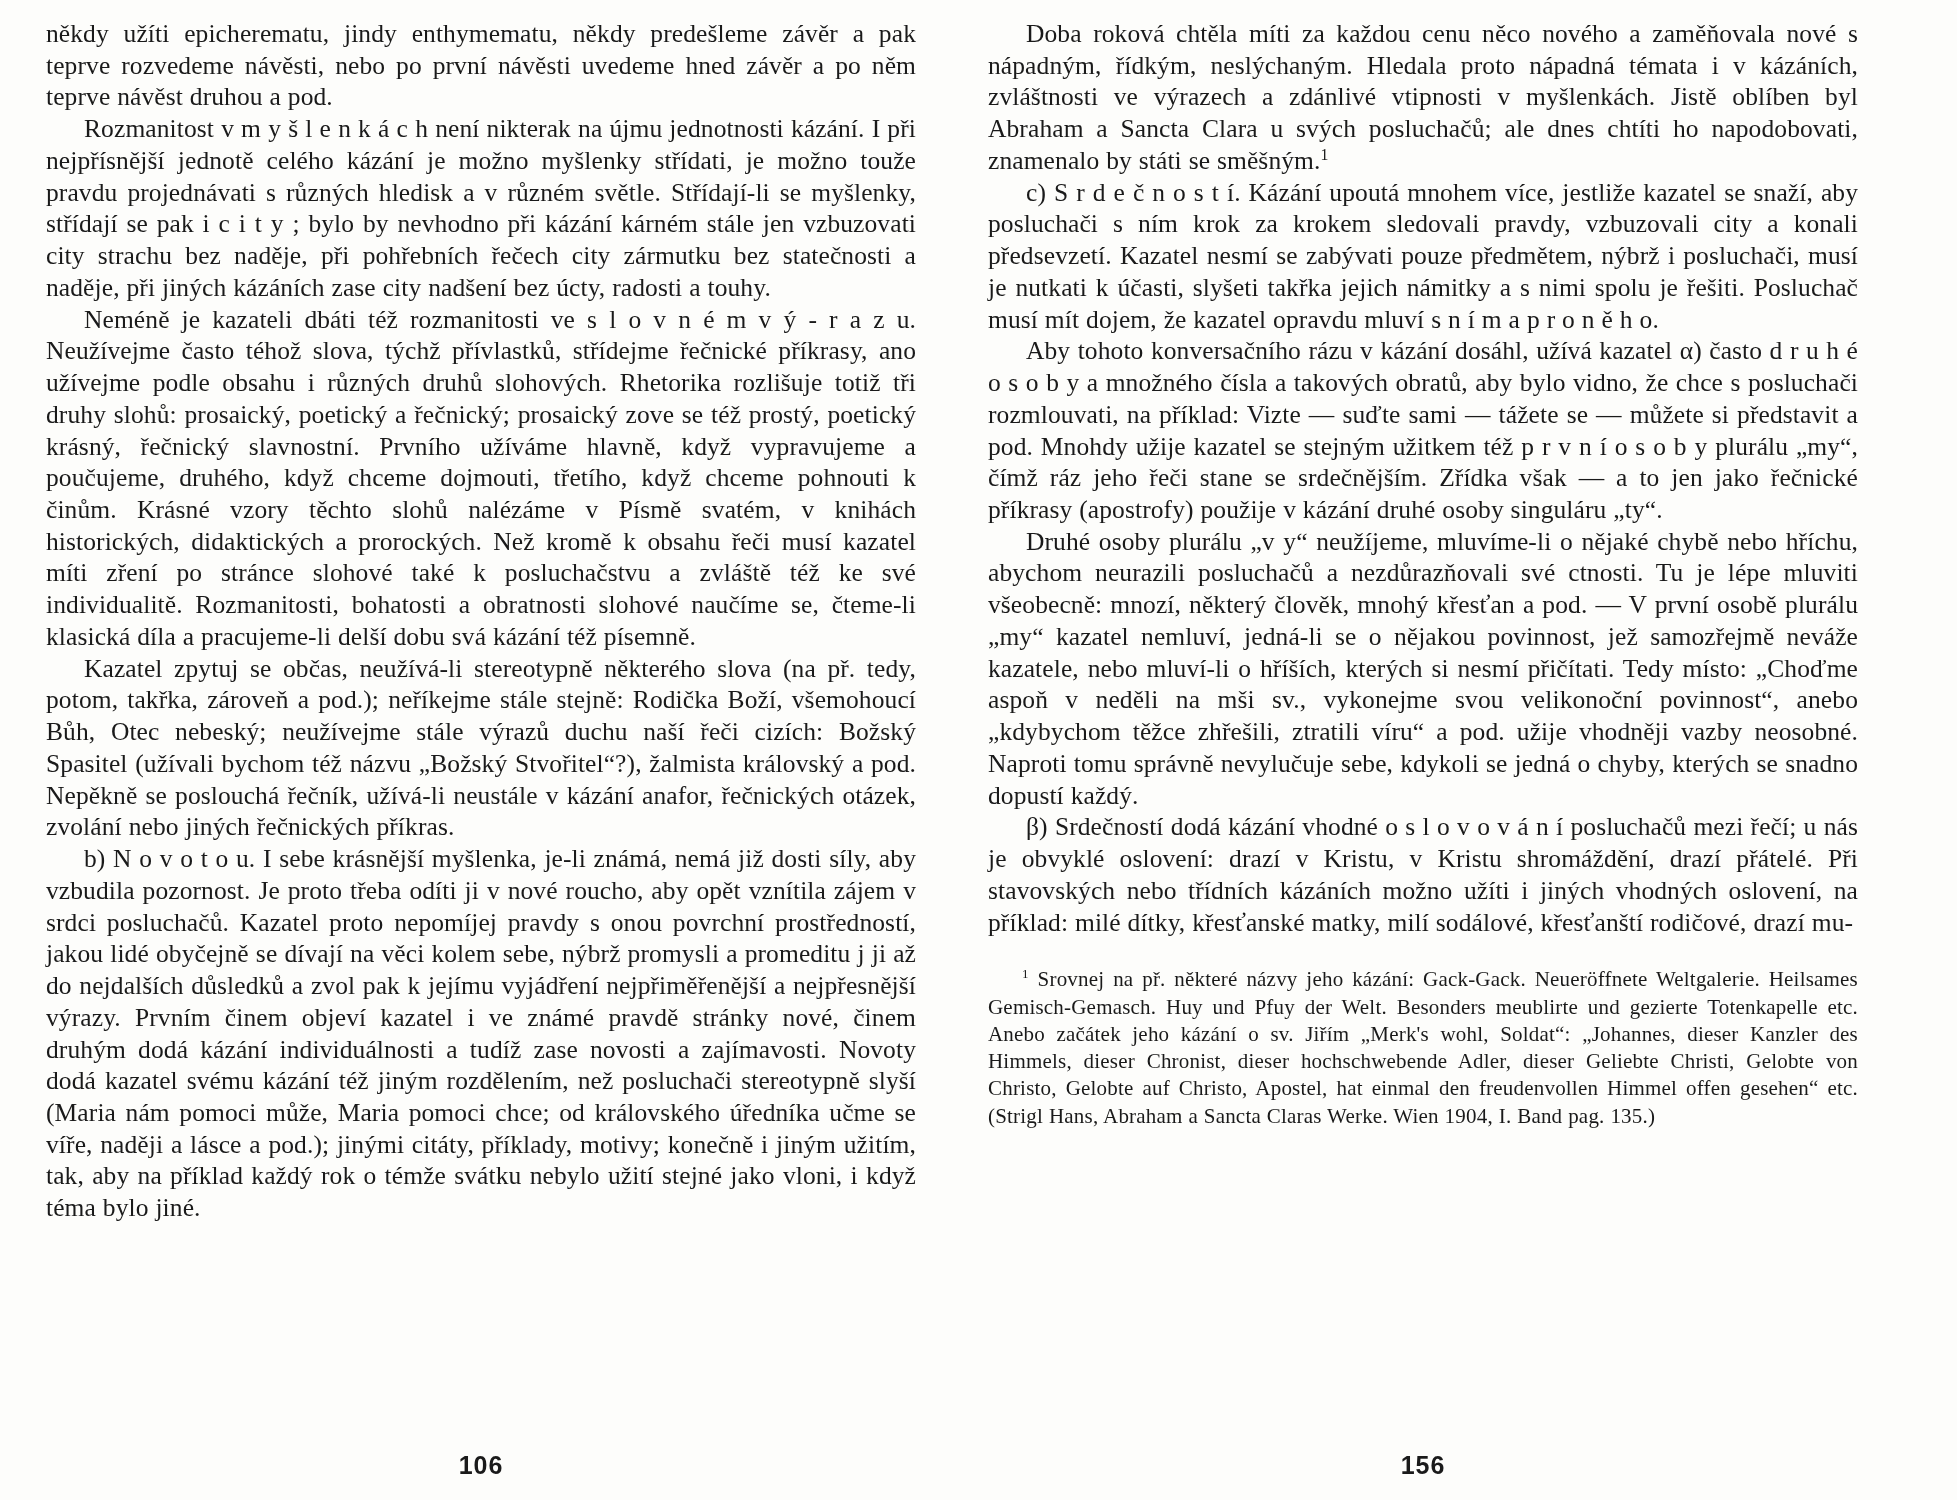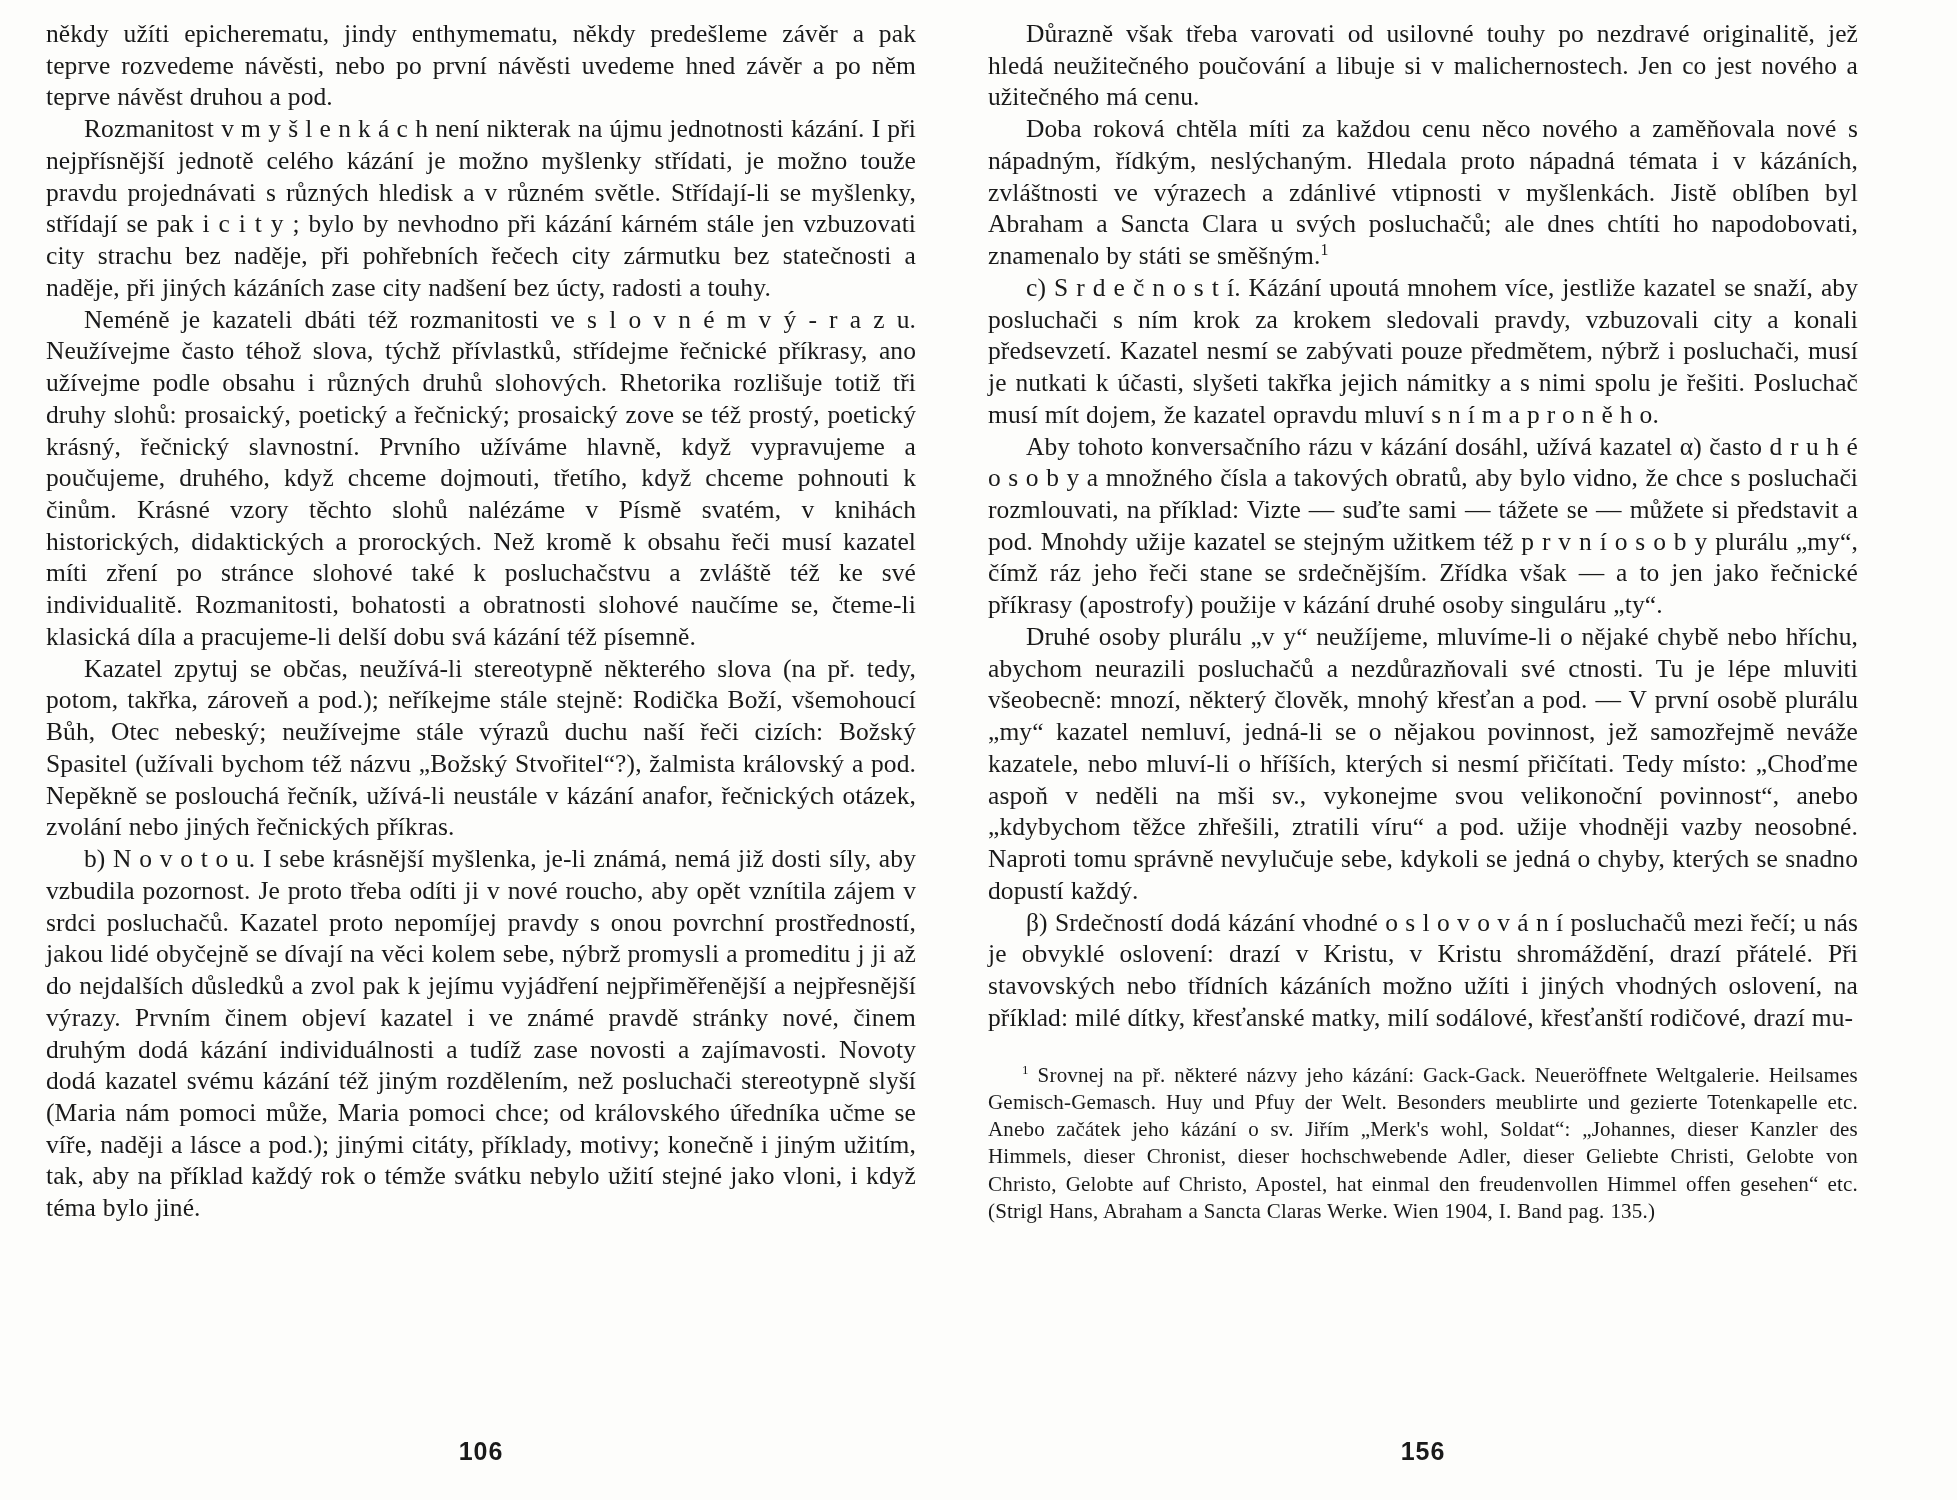--- a/index.html
+++ b/index.html
@@ -60,21 +60,21 @@
   }
   sup {
     font-size: 0.62em;
     vertical-align: super;
     line-height: 0;
   }
   .folio-row {
     position: absolute;
     left: 46px;
     right: 46px;
-    bottom: 34px;
+    bottom: 20px;
     display: flex;
     flex-direction: row;
     gap: 72px;
   }
   .folio {
     width: 870px;
     text-align: center;
     font-size: 25px;
     font-family: "Liberation Sans", sans-serif;
     font-weight: bold;
@@ -93,21 +93,20 @@
 
     <div class="col col-left">
       <p class="noindent">někdy užíti epicherematu, jindy enthymematu, někdy predešleme závěr a pak teprve rozvedeme návěsti, nebo po první návěsti uvedeme hned závěr a po něm teprve návěst druhou a pod.</p>
       <p>Rozmanitost v m y š l e n k á c h není nikterak na újmu jednotnosti kázání. I při nejpřísnější jednotě celého kázání je možno myšlenky střídati, je možno touže pravdu projednávati s různých hledisk a v různém světle. Střídají-li se myšlenky, střídají se pak i c i t y ; bylo by nevhodno při kázání kárném stále jen vzbuzovati city strachu bez naděje, při pohřebních řečech city zármutku bez statečnosti a naděje, při jiných kázáních zase city nadšení bez úcty, radosti a touhy.</p>
       <p>Neméně je kazateli dbáti též rozmanitosti ve s l o v n é m v ý - r a z u. Neužívejme často téhož slova, týchž přívlastků, střídejme řečnické příkrasy, ano užívejme podle obsahu i různých druhů slohových. Rhetorika rozlišuje totiž tři druhy slohů: prosaický, poetický a řečnický; prosaický zove se též prostý, poetický krásný, řečnický slavnostní. Prvního užíváme hlavně, když vypravujeme a poučujeme, druhého, když chceme dojmouti, třetího, když chceme pohnouti k činům. Krásné vzory těchto slohů nalézáme v Písmě svatém, v knihách historických, didaktických a prorockých. Než kromě k obsahu řeči musí kazatel míti zření po stránce slohové také k posluchačstvu a zvláště též ke své individualitě. Rozmanitosti, bohatosti a obratnosti slohové naučíme se, čteme-li klasická díla a pracujeme-li delší dobu svá kázání též písemně.</p>
       <p>Kazatel zpytuj se občas, neužívá-li stereotypně některého slova (na př. tedy, potom, takřka, zároveň a pod.); neříkejme stále stejně: Rodička Boží, všemohoucí Bůh, Otec nebeský; neužívejme stále výrazů duchu naší řeči cizích: Božský Spasitel (užívali bychom též názvu „Božský Stvořitel“?), žalmista královský a pod. Nepěkně se poslouchá řečník, užívá-li neustále v kázání anafor, řečnických otázek, zvolání nebo jiných řečnických příkras.</p>
       <p>b) N o v o t o u. I sebe krásnější myšlenka, je-li známá, nemá již dosti síly, aby vzbudila pozornost. Je proto třeba odíti ji v nové roucho, aby opět vznítila zájem v srdci posluchačů. Kazatel proto nepomíjej pravdy s onou povrchní prostředností, jakou lidé obyčejně se dívají na věci kolem sebe, nýbrž promysli a promeditu j ji až do nejdalších důsledků a zvol pak k jejímu vyjádření nejpřiměřenější a nejpřesnější výrazy. Prvním činem objeví kazatel i ve známé pravdě stránky nové, činem druhým dodá kázání individuálnosti a tudíž zase novosti a zajímavosti. Novoty dodá kazatel svému kázání též jiným rozdělením, než posluchači stereotypně slyší (Maria nám pomoci může, Maria pomoci chce; od královského úředníka učme se víře, naději a lásce a pod.); jinými citáty, příklady, motivy; konečně i jiným užitím, tak, aby na příklad každý rok o témže svátku nebylo užití stejné jako vloni, i když téma bylo jiné.</p>
     </div>
 
     <div class="col col-right">
-      <p>Důrazně však třeba varovati od usilovné touhy po nezdravé originalitě, jež hledá neužitečného poučování a libuje si v malichernostech. Jen co jest nového a užitečného má cenu.</p>
       <p><span>Doba roková chtěla míti za každou cenu něco nového a zaměňovala nové s nápadným, řídkým, neslýchaným. Hledala proto nápadná témata i v kázáních, zvláštnosti ve výrazech a zdánlivé vtipnosti v myšlenkách. Jistě oblíben byl Abraham a Sancta Clara u svých posluchačů; ale dnes chtíti ho napodobovati, znamenalo by státi se směšným.</span><sup>1</sup></p>
       <p>c) S r d e č n o s t í. Kázání upoutá mnohem více, jestliže kazatel se snaží, aby posluchači s ním krok za krokem sledovali pravdy, vzbuzovali city a konali předsevzetí. Kazatel nesmí se zabývati pouze předmětem, nýbrž i posluchači, musí je nutkati k účasti, slyšeti takřka jejich námitky a s nimi spolu je řešiti. Posluchač musí mít dojem, že kazatel opravdu mluví s n í m a p r o n ě h o.</p>
       <p>Aby tohoto konversačního rázu v kázání dosáhl, užívá kazatel α) často d r u h é o s o b y a množného čísla a takových obratů, aby bylo vidno, že chce s posluchači rozmlouvati, na příklad: Vizte — suďte sami — tážete se — můžete si představit a pod. Mnohdy užije kazatel se stejným užitkem též p r v n í o s o b y plurálu „my“, čímž ráz jeho řeči stane se srdečnějším. Zřídka však — a to jen jako řečnické příkrasy (apostrofy) použije v kázání druhé osoby singuláru „ty“.</p>
       <p>Druhé osoby plurálu „v y“ neužíjeme, mluvíme-li o nějaké chybě nebo hříchu, abychom neurazili posluchačů a nezdůrazňovali své ctnosti. Tu je lépe mluviti všeobecně: mnozí, některý člověk, mnohý křesťan a pod. — V první osobě plurálu „my“ kazatel nemluví, jedná-li se o nějakou povinnost, jež samozřejmě neváže kazatele, nebo mluví-li o hříších, kterých si nesmí přičítati. Tedy místo: „Choďme aspoň v neděli na mši sv., vykonejme svou velikonoční povinnost“, anebo „kdybychom těžce zhřešili, ztratili víru“ a pod. užije vhodněji vazby neosobné. Naproti tomu správně nevylučuje sebe, kdykoli se jedná o chyby, kterých se snadno dopustí každý.</p>
       <p>β) Srdečností dodá kázání vhodné o s l o v o v á n í posluchačů mezi řečí; u nás je obvyklé oslovení: drazí v Kristu, v Kristu shromáždění, drazí přátelé. Při stavovských nebo třídních kázáních možno užíti i jiných vhodných oslovení, na příklad: milé dítky, křesťanské matky, milí sodálové, křesťanští rodičové, drazí mu-</p>
 
       <div class="footnotes fn-sep">
         <p><sup>1</sup> <span>Srovnej na př. některé názvy jeho kázání: Gack-Gack. Neueröffnete Weltgalerie. Heilsames Gemisch-Gemasch. Huy und Pfuy der Welt. Besonders meublirte und gezierte Totenkapelle etc. Anebo začátek jeho kázání o sv. Jiřím „Merk's wohl, Soldat“: „Johannes, dieser Kanzler des Himmels, dieser Chronist, dieser hochschwebende Adler, dieser Geliebte Christi, Gelobte von Christo, Gelobte auf Christo, Apostel, hat einmal den freudenvollen Himmel offen gesehen“ etc. (Strigl Hans, Abraham a Sancta Claras Werke. Wien 1904, I. Band pag. 135.)</span></p>
       </div>
     </div>

